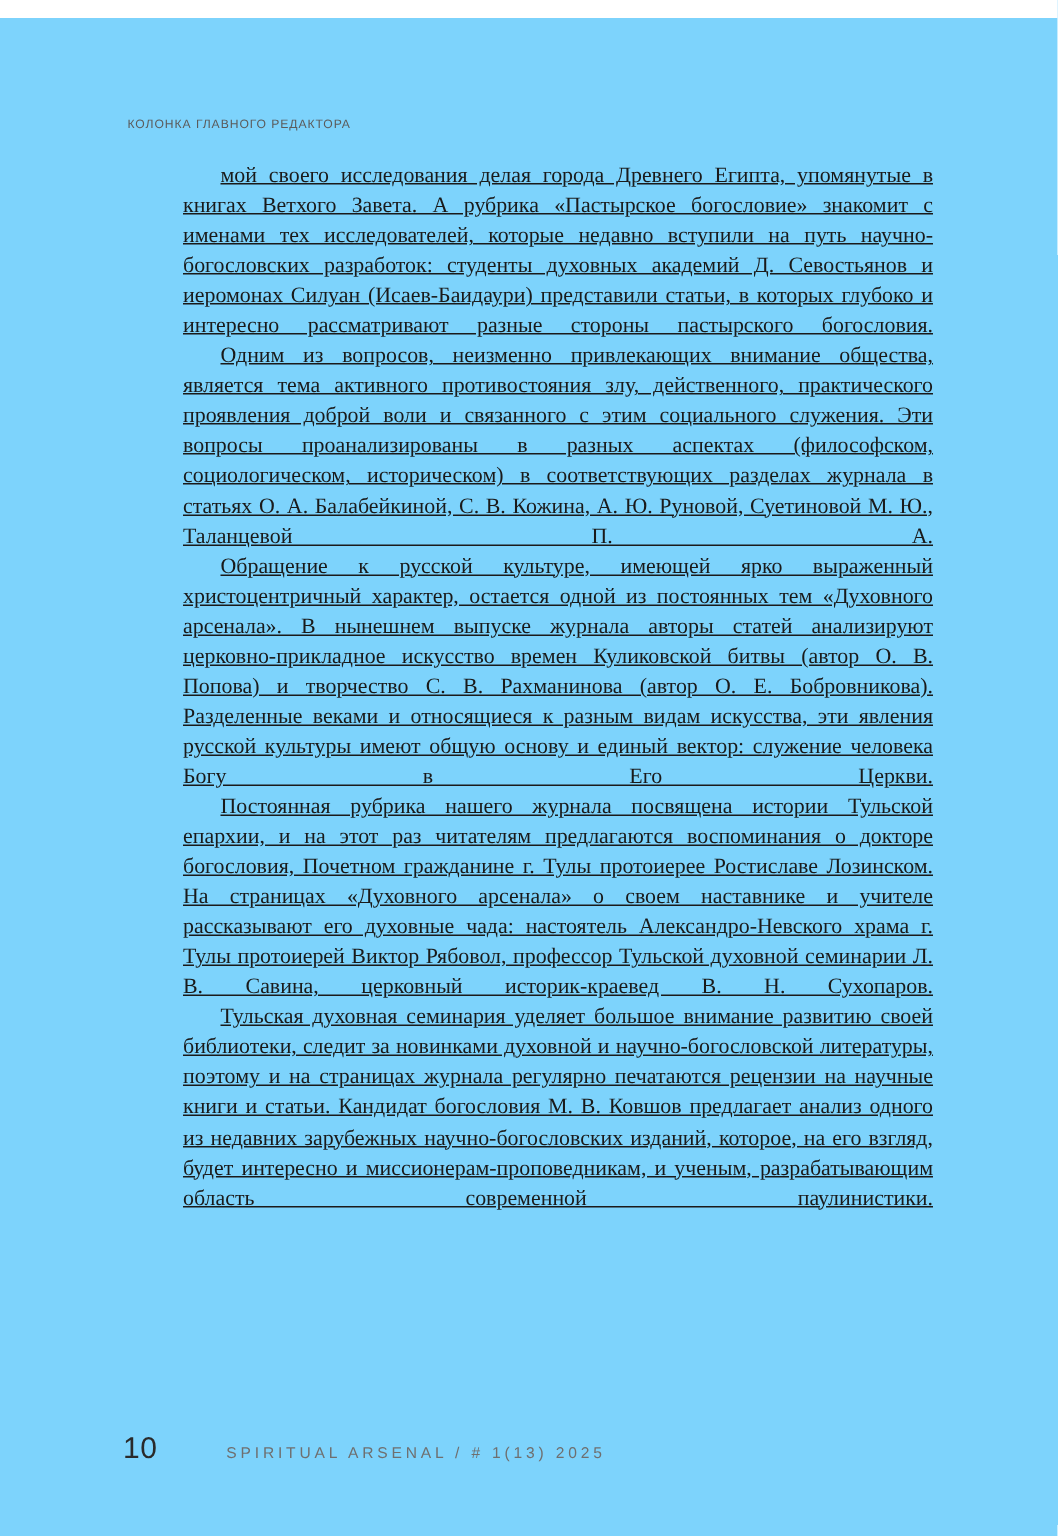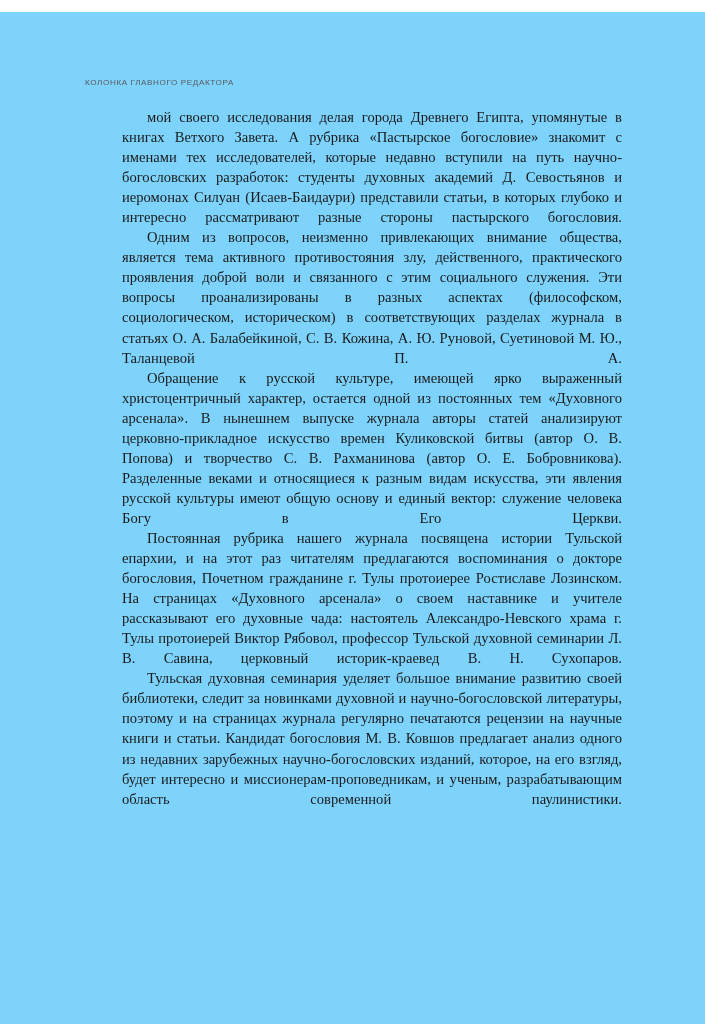--- a/index.html
+++ b/index.html
@@ -44,21 +44,21 @@
     margin: 0;
     text-indent: 25px;
     text-align: justify;
     font-size: 14.6px;
     line-height: 20.05px;
     color: #1a1a1a;
     -webkit-font-smoothing: antialiased;
     hyphens: manual;
   }
   
-  .para.full-justify { text-align-last: justify; }
+  .para.full-justify { text-align-last: justify; text-decoration: underline; }
 
   
   .footer {
     position: absolute;
     left: 82px;
     top: 943px;
     display: flex;
     align-items: baseline;
   }
   .folio {
@@ -86,14 +86,18 @@
   <div class="running-head">КОЛОНКА ГЛАВНОГО РЕДАКТОРА</div>
 
   <div class="text-block">
     <p class="para full-justify">мой своего исследования делая города Древнего Египта, упомянутые в книгах Ветхого Завета. А рубрика «Пастырское богословие» знакомит с именами тех исследователей, которые недавно вступили на путь научно-богословских разработок: студенты духовных академий Д. Севостьянов и иеромонах Силуан (Исаев-Баидаури) представили статьи, в которых глубоко и интересно рассматривают разные стороны пастырского богословия.</p>
     <p class="para full-justify">Одним из вопросов, неизменно привлекающих внимание общества, является тема активного противостояния злу, действенного, практического проявления доброй воли и связанного с этим социального служения. Эти вопросы проанализированы в разных аспектах (философском, социологическом, историческом) в соответствующих разделах журнала в статьях О. А. Балабейкиной, С. В. Кожина, А. Ю. Руновой, Суетиновой М. Ю., Таланцевой П. А.</p>
     <p class="para full-justify">Обращение к русской культуре, имеющей ярко выраженный христоцентричный характер, остается одной из постоянных тем «Духовного арсенала». В нынешнем выпуске журнала авторы статей анализируют церковно-прикладное искусство времен Куликовской битвы (автор О. В. Попова) и творчество С. В. Рахманинова (автор О. Е. Бобровникова). Разделенные веками и относящиеся к разным видам искусства, эти явления русской культуры имеют общую основу и единый вектор: служение человека Богу в Его Церкви.</p>
     <p class="para full-justify">Постоянная рубрика нашего журнала посвящена истории Тульской епархии, и на этот раз читателям предлагаются воспоминания о докторе богословия, Почетном гражданине г. Тулы протоиерее Ростиславе Лозинском. На страницах «Духовного арсенала» о своем наставнике и учителе рассказывают его духовные чада: настоятель Александро-Невского храма г. Тулы протоиерей Виктор Рябовол, профессор Тульской духовной семинарии Л. В. Савина, церковный историк-краевед В. Н. Сухопаров.</p>
     <p class="para full-justify">Тульская духовная семинария уделяет большое внимание развитию своей библиотеки, следит за новинками духовной и научно-богословской литературы, поэтому и на страницах журнала регулярно печатаются рецензии на научные книги и статьи. Кандидат богословия М. В. Ковшов предлагает анализ одного из недавних зарубежных научно-богословских изданий, которое, на его взгляд, будет интересно и миссионерам-проповедникам, и ученым, разрабатывающим область современной паулинистики.</p>
   </div>
 
+  <div class="footer">
+    <span class="folio">10</span>
+    <span class="footer-title">SPIRITUAL ARSENAL / # 1(13) 2025</span>
+  </div>
 
 </div>
 
 </body></html>

